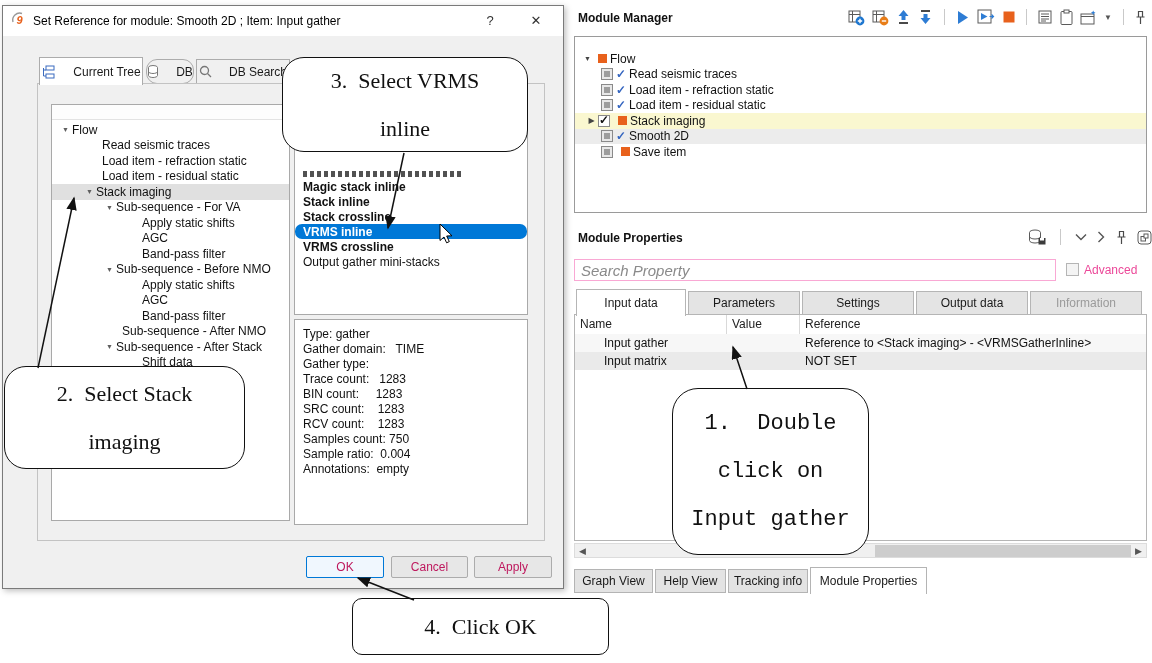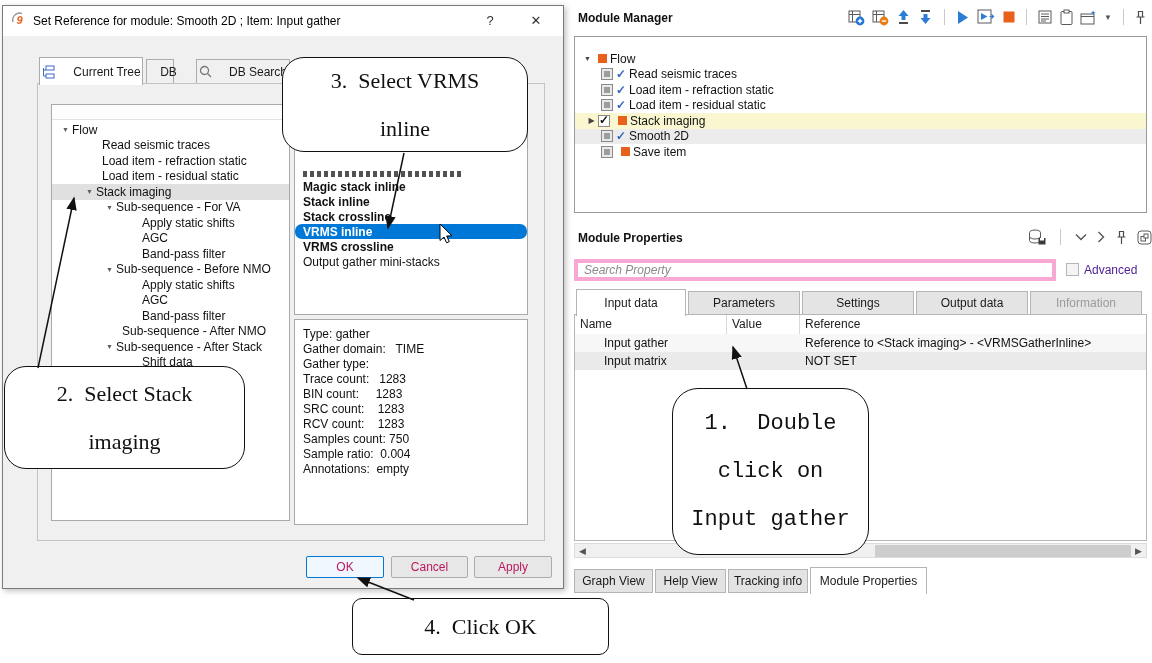--- a/index.html
+++ b/index.html
@@ -49,25 +49,25 @@
   .mrow { position:relative; height:15.5px; display:flex; align-items:center; font-size:12px; color:#111; white-space:nowrap; }
   .mrow.hl-yellow { background:#faf7d0; }
   .mrow.hl-gray { background:#ececec; }
   .cb { width:12px; height:12px; border:1px solid #8a8a8a; background:#e8e8e8; position:relative; flex:0 0 12px; }
   .cb.partial::after { content:""; position:absolute; left:2px; top:2px; width:6px; height:6px; background:#9d9d9d; }
   .cb.checked { background:#fff; }
   .cb.checked::after { content:"✓"; position:absolute; left:0px; top:-3px; font-size:12px; font-weight:bold; color:#111; }
   .st-check { color:#3465c0; font-weight:bold; font-size:12px; width:16px; flex:0 0 16px; text-align:center; }
   .st-square { width:16px; flex:0 0 16px; display:flex; align-items:center; justify-content:center; }
   .st-square i { width:9px; height:9px; background:#e8611c; display:block; }
-  .searchbox { position:absolute; left:4px; top:259px; width:482px; height:22px; border:4px solid #f9a8d4;
-               font-size:12px; padding:0 6px; color:#333; font-family:"Liberation Sans",sans-serif; }
+  .searchbox { position:absolute; left:4px; top:259px; width:482px; height:22px; border:1px solid #f9a8d4;
+               font-size:15px; padding:0 6px; color:#333; font-family:"Liberation Sans",sans-serif; }
   .searchbox::placeholder { font-style:italic; color:#8a8a8a; }
   .adv-cb { position:absolute; left:496px; top:263px; width:13px; height:13px; border:1px solid #b5b5b5; background:#f4f4f4; }
-  .adv-lbl { position:absolute; left:514px; top:263px; font-size:12px; color:#4c1d95; }
+  .adv-lbl { position:absolute; left:514px; top:263px; font-size:12px; color:#ec4899; }
   .mp-tabs { position:absolute; top:289px; left:2px; height:26px; }
   .mp-tab { position:absolute; top:2px; height:24px; background:#e4e4e4; border:1px solid #b5b5b5;
             display:flex; align-items:center; justify-content:center; font-size:12px; color:#1a1a1a; }
   .mp-tab.active { background:#fff; top:0; height:27px; border-bottom:none; z-index:3; }
   .mp-tab.disabled { color:#9a9a9a; }
   .mp-table { position:absolute; left:4px; top:314px; width:573px; height:227px; background:#fff; border:1px solid #b5b5b5; }
   .th-row { position:absolute; top:0; left:0; right:0; height:32px; border-bottom:1px solid #d9d9d9; font-size:12px; color:#222; }
   .col-line { position:absolute; top:0; width:1px; height:19px; background:#d9d9d9; }
   .t-row { position:absolute; left:0; right:0; height:18px; font-size:12px; color:#111; }
   .t-row .nm { position:absolute; left:29px; top:2px; }
@@ -327,21 +327,21 @@
 
     <div class="dlg-tabs">
       <div class="dlg-tab active" style="left:36px; width:104px;">
         <svg width="15" height="14" viewBox="0 0 15 14">
             <rect x="5" y="1" width="8" height="4" fill="#fff" stroke="#3a6bbf"></rect>
             <rect x="5" y="9" width="8" height="4" fill="#fff" stroke="#3a6bbf"></rect>
             <path d="M2.5 3 v8 h2.5 M2.5 5 h2.5" stroke="#3a6bbf" fill="none"></path>
           </svg>
         <span>Current Tree</span>
       </div>
-      <div class="dlg-tab" style="left:143px; width:28px;">
+      <div class="dlg-tab" style="left:143px; width:48px;border-radius:11px;">
         <svg width="12" height="13" viewBox="0 0 12 13">
             <ellipse cx="6" cy="2.5" rx="4.5" ry="2" fill="#fff" stroke="#777"></ellipse>
             <path d="M1.5 2.5 v8 c0 1.1 2 2 4.5 2 s4.5 -.9 4.5 -2 v-8" fill="#fff" stroke="#777"></path>
             <path d="M1.5 6.5 c0 1.1 2 2 4.5 2 s4.5 -.9 4.5 -2" fill="none" stroke="#777"></path>
           </svg>
         <span>DB</span>
       </div>
       <div class="dlg-tab" style="left:193px; width:94px;">
         <svg width="13" height="13" viewBox="0 0 13 13">
             <circle cx="5.5" cy="5.5" r="4" fill="none" stroke="#777" stroke-width="1.3"></circle>

